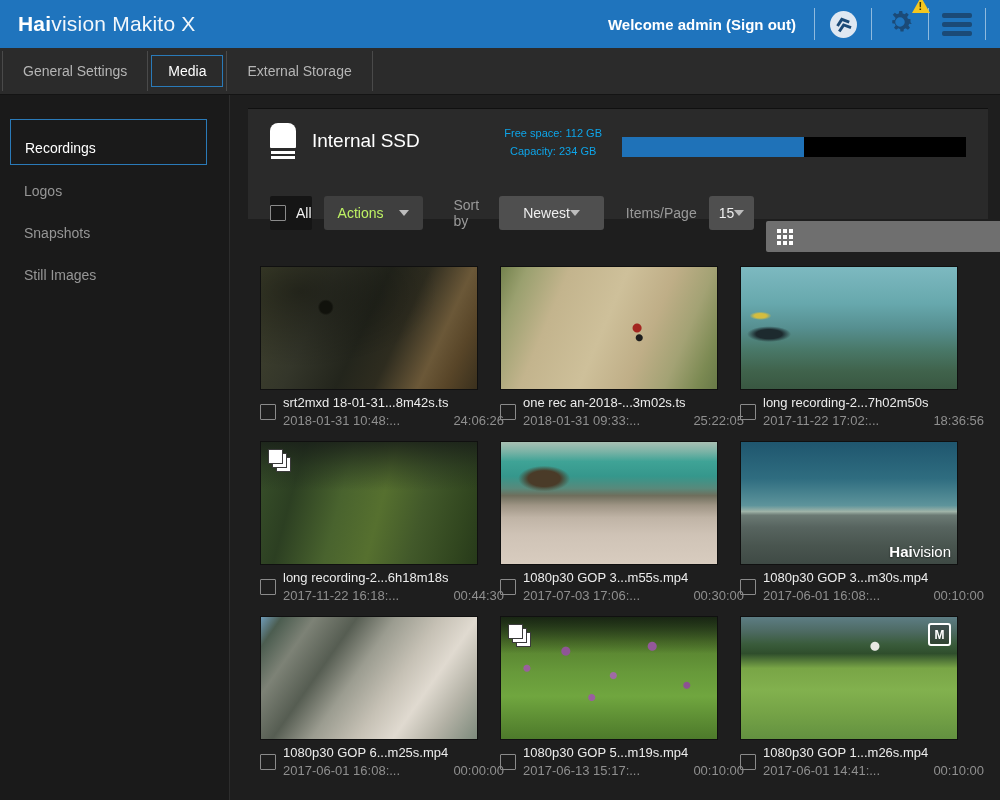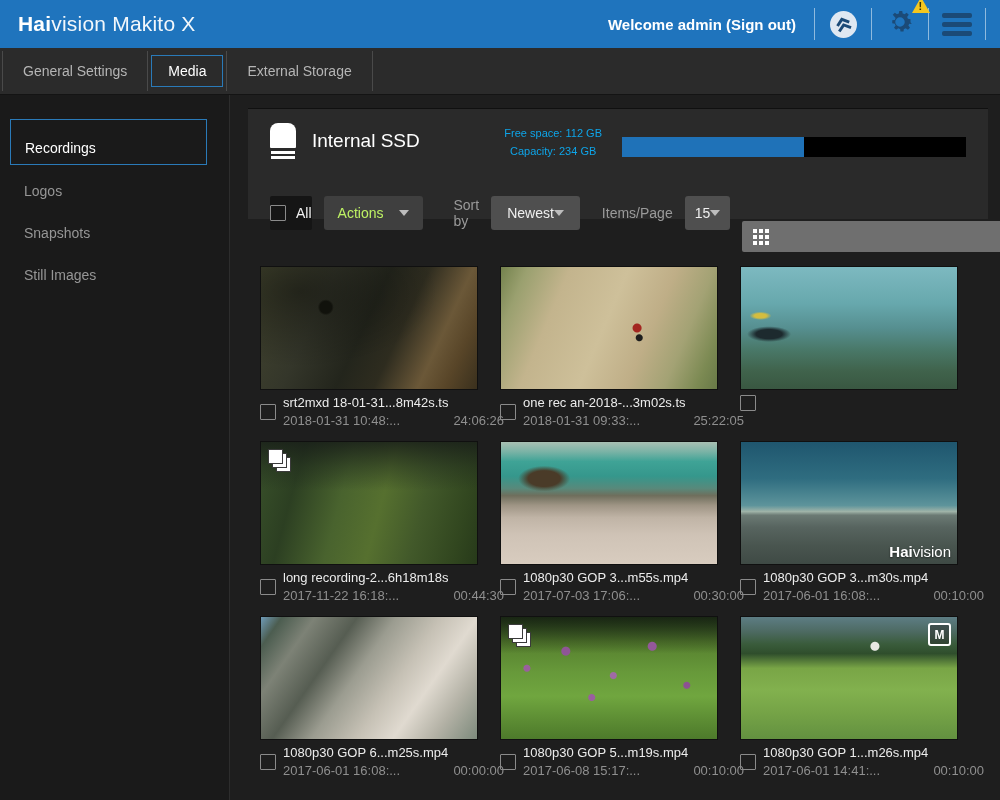--- a/index.html
+++ b/index.html
@@ -68,21 +68,21 @@
     background:transparent; cursor:pointer; flex-shrink:0; }
   .all-label { color:#f0f0f0; font-size:14px; }
   .btn { height:34px; display:flex; align-items:center; border-radius:3px;
     cursor:pointer; font-size:14px; }
   .actions { background:#3f3f3f; color:#bef264; padding:0 14px; margin-left:12px; gap:16px; }
   .caret { width:0; height:0; border-left:5px solid transparent;
     border-right:5px solid transparent; border-top:6px solid #bdbdbd; }
   .lbl { color:#9a9a9a; font-size:14px; }
   .sortby { margin-left:30px; }
   .dd { background:#4f4f4f; color:#efefef; justify-content:space-between; }
-  .dd-newest { width:126px; margin-left:12px; padding:0 16px; }
+  .dd-newest { width:126px; margin-left:20px; padding:0 24px; }
   .itemspage { margin-left:22px; }
   .dd-count { width:54px; margin-left:12px; padding:0 10px; }
   .toggle { margin-left:auto; display:flex; }
   .tbtn { width:31px; height:31px; display:flex; align-items:center; justify-content:center;
     cursor:pointer; }
   .tbtn.grid { background:#6f6f6f; border-radius:2px 0 0 2px; }
 
   
   .grid { margin:47px 0 0 12px; width:720px; display:grid;
     grid-template-columns:repeat(3,218px); column-gap:22px; row-gap:13px; }
@@ -281,20 +281,27 @@
                 <span>2018-01-31 09:33:...</span>
                 <span>25:22:05</span>
               </div>
             </div>
           </div>
         </div>
         <div class="card">
           <div class="thumb t3"></div>
           <div class="meta">
             <span class="cbx"></span>
+            <div class="lines">
+              <div class="fname">long recording-2...7h02m50s</div>
+              <div class="sub">
+                <span>2017-11-22 17:02:...</span>
+                <span>18:36:56</span>
+              </div>
+            </div>
           </div>
         </div>
         <div class="card">
           <div class="thumb t4">
             <span class="stack">
               <i class="s3"></i>
               <i class="s2"></i>
               <i class="s1"></i>
             </span>
           </div>
@@ -356,21 +363,21 @@
               <i class="s3"></i>
               <i class="s2"></i>
               <i class="s1"></i>
             </span>
           </div>
           <div class="meta">
             <span class="cbx"></span>
             <div class="lines">
               <div class="fname">1080p30 GOP 5...m19s.mp4</div>
               <div class="sub">
-                <span>2017-06-08 15:17:...</span>
+                <span>2017-06-13 15:17:...</span>
                 <span>00:10:00</span>
               </div>
             </div>
           </div>
         </div>
         <div class="card">
           <div class="thumb t9">
             <span class="mbadge">M</span>
           </div>
           <div class="meta">

